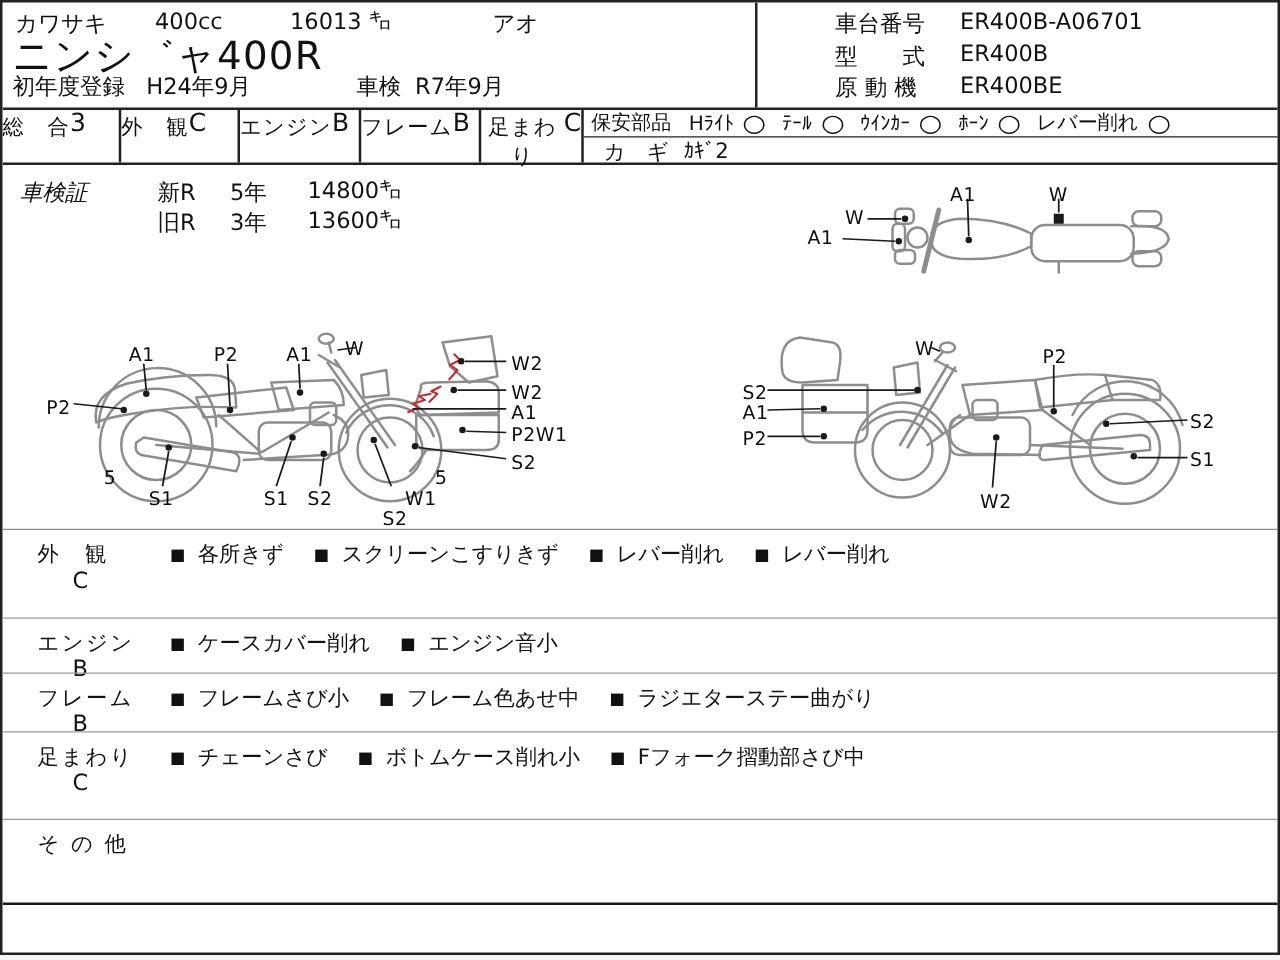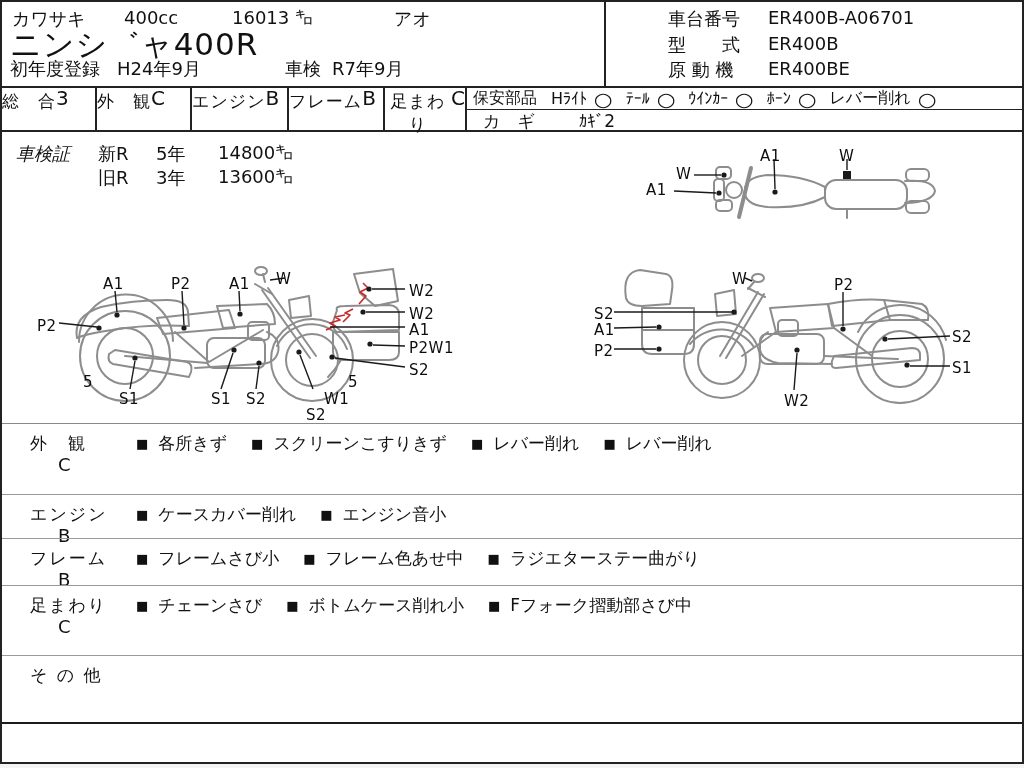--- a/index.html
+++ b/index.html
@@ -17,28 +17,28 @@
   .grades{position:absolute;left:0;top:84px;width:1024px;height:46px;border-top:2px solid #222;border-bottom:2px solid #222;box-sizing:border-box;display:flex;}
   .gcell{border-right:2px solid #222;box-sizing:border-box;text-align:center;display:flex;flex-direction:row;}
   .gcell .glabel{font-size:17px;padding-top:2px;letter-spacing:1px;}
   .gcell .gvalue{font-size:20px;line-height:20px;}
   .g0{width:95px}.g1{width:95px}.g2{width:97px}.g3{width:96px}.g4{width:82px}
   .gsafety{flex:1;display:flex;flex-direction:column;border-right:none;}
   .srow1{height:22px;border-bottom:1.5px solid #222;display:flex;align-items:center;font-size:16px;padding-left:6px;box-sizing:border-box;}
   .srow1 .part{display:flex;align-items:center;margin-left:14px;}
   .srow1 .pmark{font-size:19px;line-height:16px;margin-left:8px;transform:scaleX(1.15);display:inline-block;}
   .srow2{height:22px;display:flex;align-items:center;font-size:17px;padding-left:16px;}
-  .srow2 .kv{margin-left:44px;}
+  .srow2 .kv{margin-left:12px;}
 
   
   .mainbox{position:absolute;left:0;top:130px;width:1024px;height:291px;}
   .shaken{position:absolute;left:14px;top:10px;font-size:18px;}
   .shaken .row{display:flex;}
   .shaken .c1{width:82px;font-style:italic;}
-  .shaken .c2{width:58px;}
+  .shaken .c2{width:58px;margin-left:28px;}
   .shaken .c3{width:62px;}
   .diag{position:absolute;}
   .dlabel{position:absolute;font-size:15px;color:#0d0d0d;white-space:nowrap;letter-spacing:0.5px;}
   svg{position:absolute;left:0;top:0;}
   .art{stroke:#8d8d8d;stroke-width:2;fill:none;stroke-linejoin:round;stroke-linecap:round;}
   .lead{stroke:#1a1a1a;stroke-width:1.4;fill:none;}
   .dot{fill:#1a1a1a;stroke:none;}
   .dmg{stroke:#c62a2a;stroke-width:1.6;fill:none;stroke-linejoin:round;}
 
   

